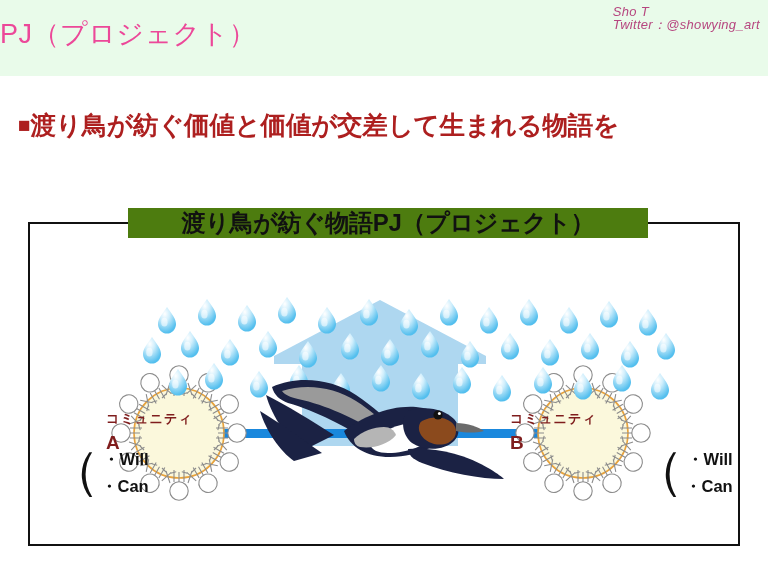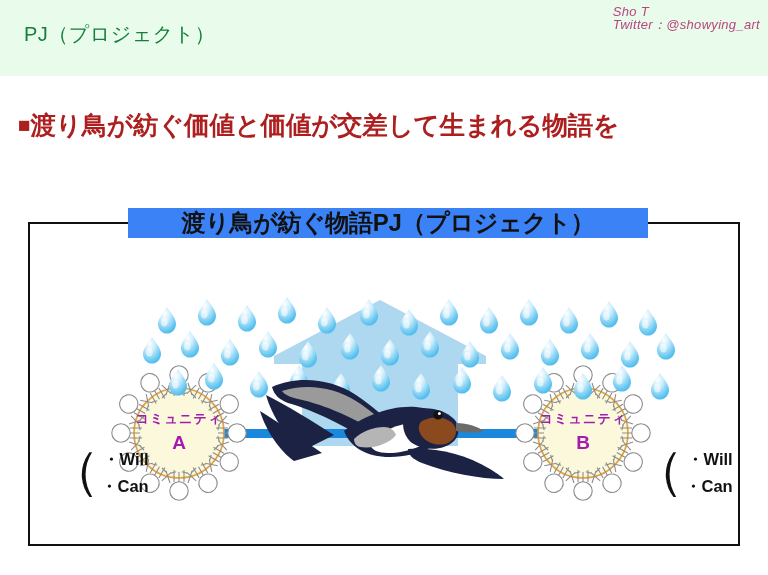--- a/index.html
+++ b/index.html
@@ -15,24 +15,24 @@
 
   
   #header-band {
     position: absolute;
     left: 0; top: 0;
     width: 768px; height: 76px;
     background: #e9fbea;
   }
   #page-title {
     position: absolute;
-    left: 24px; top: 17px;
-    font-size: 20px;
+    left: 0; top: 17px;
+    font-size: 27px;
     line-height: 34px;
-    color: #15803d;
+    color: #ec4899;
     font-weight: 400;
     letter-spacing: 0.5px;
     white-space: nowrap;
   }
   #credit-block {
     position: absolute;
     right: 8px; top: 5px;
     text-align: left;
     color: #b6467f;
     font-size: 13px;
@@ -63,21 +63,21 @@
     width: 712px; height: 324px;
     border: 2.6px solid #111111;
     background: #ffffff;
     box-sizing: border-box;
   }
   #box-title {
     position: absolute;
     left: 128px; top: 208px;
     width: 500px;
     text-align: center;
-    background: #3b82f6;
+    background: #4d7c0f;
     padding: 0 10px;
     font-size: 24px;
     line-height: 30px;
     font-weight: bold;
     color: #111111;
     letter-spacing: -0.3px;
     white-space: nowrap;
     z-index: 6;
   }
 
@@ -103,22 +103,22 @@
     position: absolute;
     width: 146px; height: 146px;
     z-index: 3;
   }
   #community-a { left: 106px; top: 360px; }
   #community-b { left: 510px; top: 360px; }
   .community-label {
     position: absolute;
     left: 0; top: 46px;
     width: 146px;
-    text-align: center;
-    color: #a21caf;
+    text-align: left;
+    color: #7f1d1d;
     font-weight: bold;
     font-size: 13px;
     line-height: 25px;
     letter-spacing: 1.2px;
     pointer-events: none;
   }
   .community-label .big {
     display: block;
     font-size: 19px;
     letter-spacing: 0;

